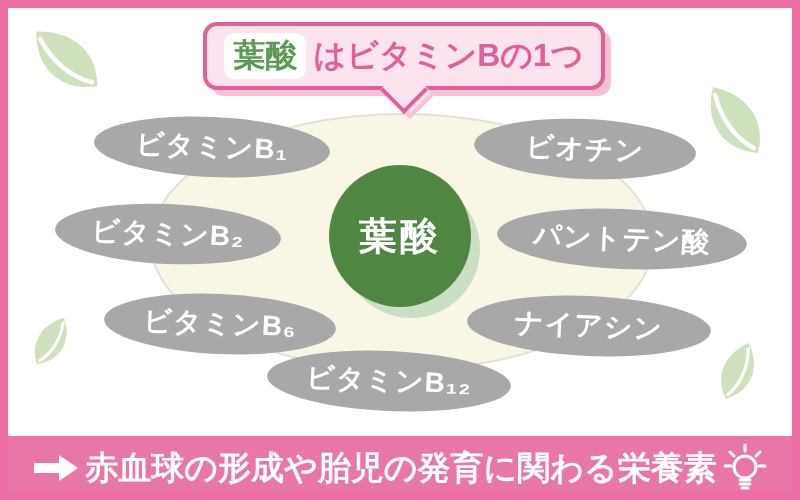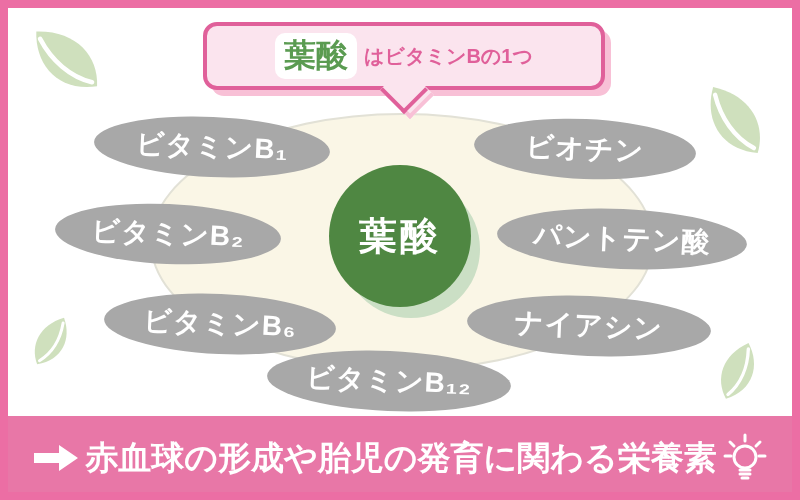--- a/index.html
+++ b/index.html
@@ -61,25 +61,25 @@
     border-right:4px solid #e0609a;border-bottom:4px solid #e0609a;z-index:2;
   }
   .callout-tail-shadow{
     top:calc(100% - 8px);margin-left:-11px;background:#fbe4ee;
     border-right:4px solid #f8c0d6;border-bottom:4px solid #f8c0d6;z-index:1;
   }
   .callout-highlight{
     background:#ffffff;color:#5a9b51;border-radius:10px;
     padding:1px 9px 3px;font-size:32px;line-height:42px;z-index:3;
   }
-  .callout-rest{color:#e0609a;font-size:20px;z-index:3;}
+  .callout-rest{color:#e0609a;font-size:32px;z-index:3;}
 
   
   .banner{
-    position:absolute;left:0;right:0;bottom:0;height:84px;background:#e877a7;z-index:40;
+    position:absolute;left:0;right:0;bottom:0;height:64px;background:#e877a7;z-index:40;
     display:flex;align-items:center;justify-content:center;gap:6px;
   }
   .banner-text{color:#fff;font-size:33px;letter-spacing:0;}
   .icon{display:flex;align-items:center;justify-content:center;}
 </style>
 </head>
 <body>
 
 <div class="stage">
 

